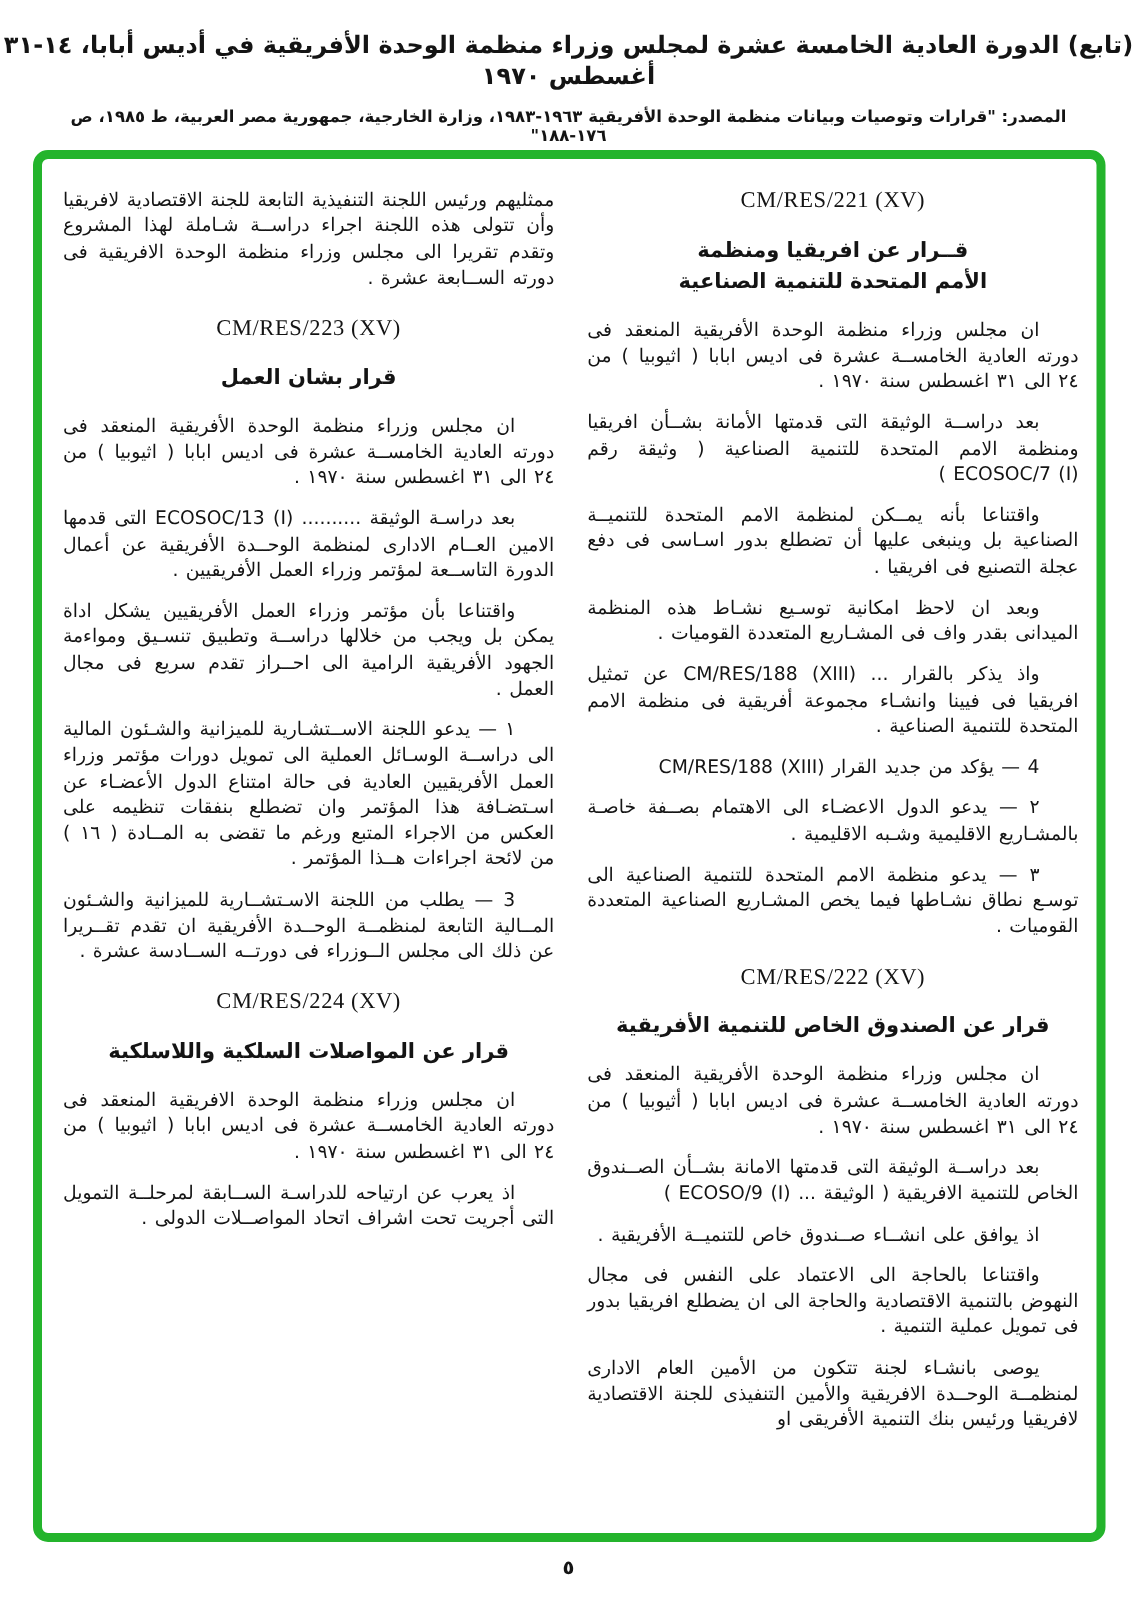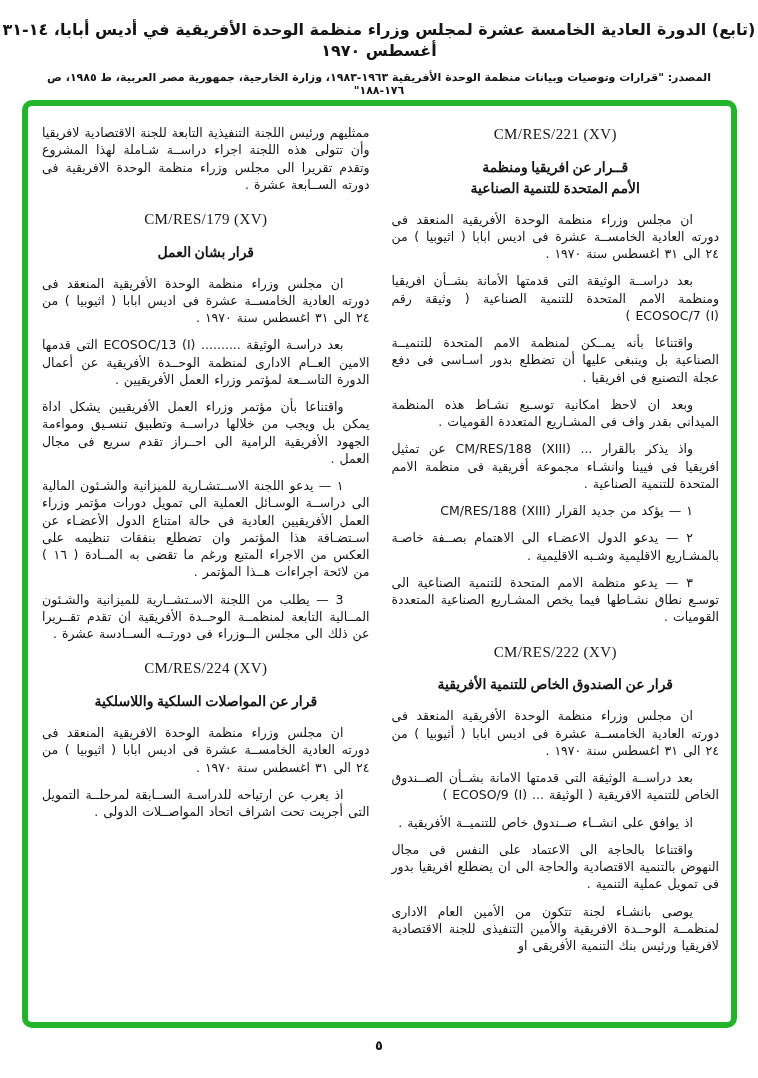--- a/index.html
+++ b/index.html
@@ -73,21 +73,20 @@
     text-indent:0;
   }
   .rtitle{
     text-align:center;
     font-weight:700;
     font-size:14px;
     line-height:1.5;
     margin:2px 0 12px 0;
     text-indent:0;
     white-space:pre-line;
-    font-family:Liberation Serif, serif;
   }
   
   .pagenum{
     position:absolute;
     top:1038px;left:0;
     width:100%;
     text-align:center;
     font-weight:700;
     font-size:13px;
   }
@@ -104,34 +103,34 @@
   <div class="cols">
     <div class="col">
         <div class="ref" dir="ltr">CM/RES/221 (XV)</div>
         <div class="rtitle">قــرار عن افريقيا ومنظمة
 الأمم المتحدة للتنمية الصناعية</div>
         <div class="para">ان مجلس وزراء منظمة الوحدة الأفريقية المنعقد فى دورته العادية الخامســة عشرة فى اديس ابابا ( اثيوبيا ) من ٢٤ الى ٣١ اغسطس سنة ١٩٧٠ .</div>
         <div class="para">بعد دراســة الوثيقة التى قدمتها الأمانة بشــأن افريقيا ومنظمة الامم المتحدة للتنمية الصناعية ( وثيقة رقم ECOSOC/7 (I) )</div>
         <div class="para">واقتناعا بأنه يمــكن لمنظمة الامم المتحدة للتنميــة الصناعية بل وينبغى عليها أن تضطلع بدور اسـاسى فى دفع عجلة التصنيع فى افريقيا .</div>
         <div class="para">وبعد ان لاحظ امكانية توسـيع نشـاط هذه المنظمة الميدانى بقدر واف فى المشـاريع المتعددة القوميات .</div>
         <div class="para">واذ يذكر بالقرار ... CM/RES/188 (XIII) عن تمثيل افريقيا فى فيينا وانشـاء مجموعة أفريقية فى منظمة الامم المتحدة للتنمية الصناعية .</div>
-        <div class="para">١ — يؤكد من جديد القرار CM/RES/188 (XIII)</div>
+        <div class="para">4 — يؤكد من جديد القرار CM/RES/188 (XIII)</div>
         <div class="para">٢ — يدعو الدول الاعضـاء الى الاهتمام بصــفة خاصـة بالمشـاريع الاقليمية وشـبه الاقليمية .</div>
         <div class="para">٣ — يدعو منظمة الامم المتحدة للتنمية الصناعية الى توسـع نطاق نشـاطها فيما يخص المشـاريع الصناعية المتعددة القوميات .</div>
         <div class="ref" dir="ltr">CM/RES/222 (XV)</div>
         <div class="rtitle">قرار عن الصندوق الخاص للتنمية الأفريقية</div>
         <div class="para">ان مجلس وزراء منظمة الوحدة الأفريقية المنعقد فى دورته العادية الخامســة عشرة فى اديس ابابا ( أثيوبيا ) من ٢٤ الى ٣١ اغسطس سنة ١٩٧٠ .</div>
         <div class="para">بعد دراســة الوثيقة التى قدمتها الامانة بشــأن الصــندوق الخاص للتنمية الافريقية ( الوثيقة ... ECOSO/9 (I) )</div>
         <div class="para">اذ يوافق على انشــاء صــندوق خاص للتنميــة الأفريقية .</div>
         <div class="para">واقتناعا بالحاجة الى الاعتماد على النفس فى مجال النهوض بالتنمية الاقتصادية والحاجة الى ان يضطلع افريقيا بدور فى تمويل عملية التنمية .</div>
         <div class="para">يوصى بانشـاء لجنة تتكون من الأمين العام الادارى لمنظمــة الوحــدة الافريقية والأمين التنفيذى للجنة الاقتصادية لافريقيا ورئيس بنك التنمية الأفريقى او</div>
       </div>
     <div class="col">
         <div class="para noindent">ممثليهم ورئيس اللجنة التنفيذية التابعة للجنة الاقتصادية لافريقيا وأن تتولى هذه اللجنة اجراء دراســة شـاملة لهذا المشروع وتقدم تقريرا الى مجلس وزراء منظمة الوحدة الافريقية فى دورته الســابعة عشرة .</div>
-        <div class="ref" dir="ltr">CM/RES/179 (XV)</div>
+        <div class="ref" dir="ltr">CM/RES/223 (XV)</div>
         <div class="rtitle">قرار بشان العمل</div>
         <div class="para">ان مجلس وزراء منظمة الوحدة الأفريقية المنعقد فى دورته العادية الخامســة عشرة فى اديس ابابا ( اثيوبيا ) من ٢٤ الى ٣١ اغسطس سنة ١٩٧٠ .</div>
         <div class="para">بعد دراسـة الوثيقة .......... ECOSOC/13 (I) التى قدمها الامين العــام الادارى لمنظمة الوحــدة الأفريقية عن أعمال الدورة التاســعة لمؤتمر وزراء العمل الأفريقيين .</div>
         <div class="para">واقتناعا بأن مؤتمر وزراء العمل الأفريقيين يشكل اداة يمكن بل ويجب من خلالها دراســة وتطبيق تنسـيق ومواءمة الجهود الأفريقية الرامية الى احــراز تقدم سريع فى مجال العمل .</div>
         <div class="para">١ — يدعو اللجنة الاســتشـارية للميزانية والشـئون المالية الى دراســة الوسـائل العملية الى تمويل دورات مؤتمر وزراء العمل الأفريقيين العادية فى حالة امتناع الدول الأعضـاء عن اسـتضـافة هذا المؤتمر وان تضطلع بنفقات تنظيمه على العكس من الاجراء المتبع ورغم ما تقضى به المــادة ( ١٦ ) من لائحة اجراءات هــذا المؤتمر .</div>
         <div class="para">3 — يطلب من اللجنة الاسـتشــارية للميزانية والشـئون المــالية التابعة لمنظمــة الوحــدة الأفريقية ان تقدم تقــريرا عن ذلك الى مجلس الــوزراء فى دورتــه الســادسة عشرة .</div>
         <div class="ref" dir="ltr">CM/RES/224 (XV)</div>
         <div class="rtitle">قرار عن المواصلات السلكية واللاسلكية</div>
         <div class="para">ان مجلس وزراء منظمة الوحدة الافريقية المنعقد فى دورته العادية الخامســة عشرة فى اديس ابابا ( اثيوبيا ) من ٢٤ الى ٣١ اغسطس سنة ١٩٧٠ .</div>
         <div class="para">اذ يعرب عن ارتياحه للدراسـة الســابقة لمرحلــة التمويل التى أجريت تحت اشراف اتحاد المواصــلات الدولى .</div>

